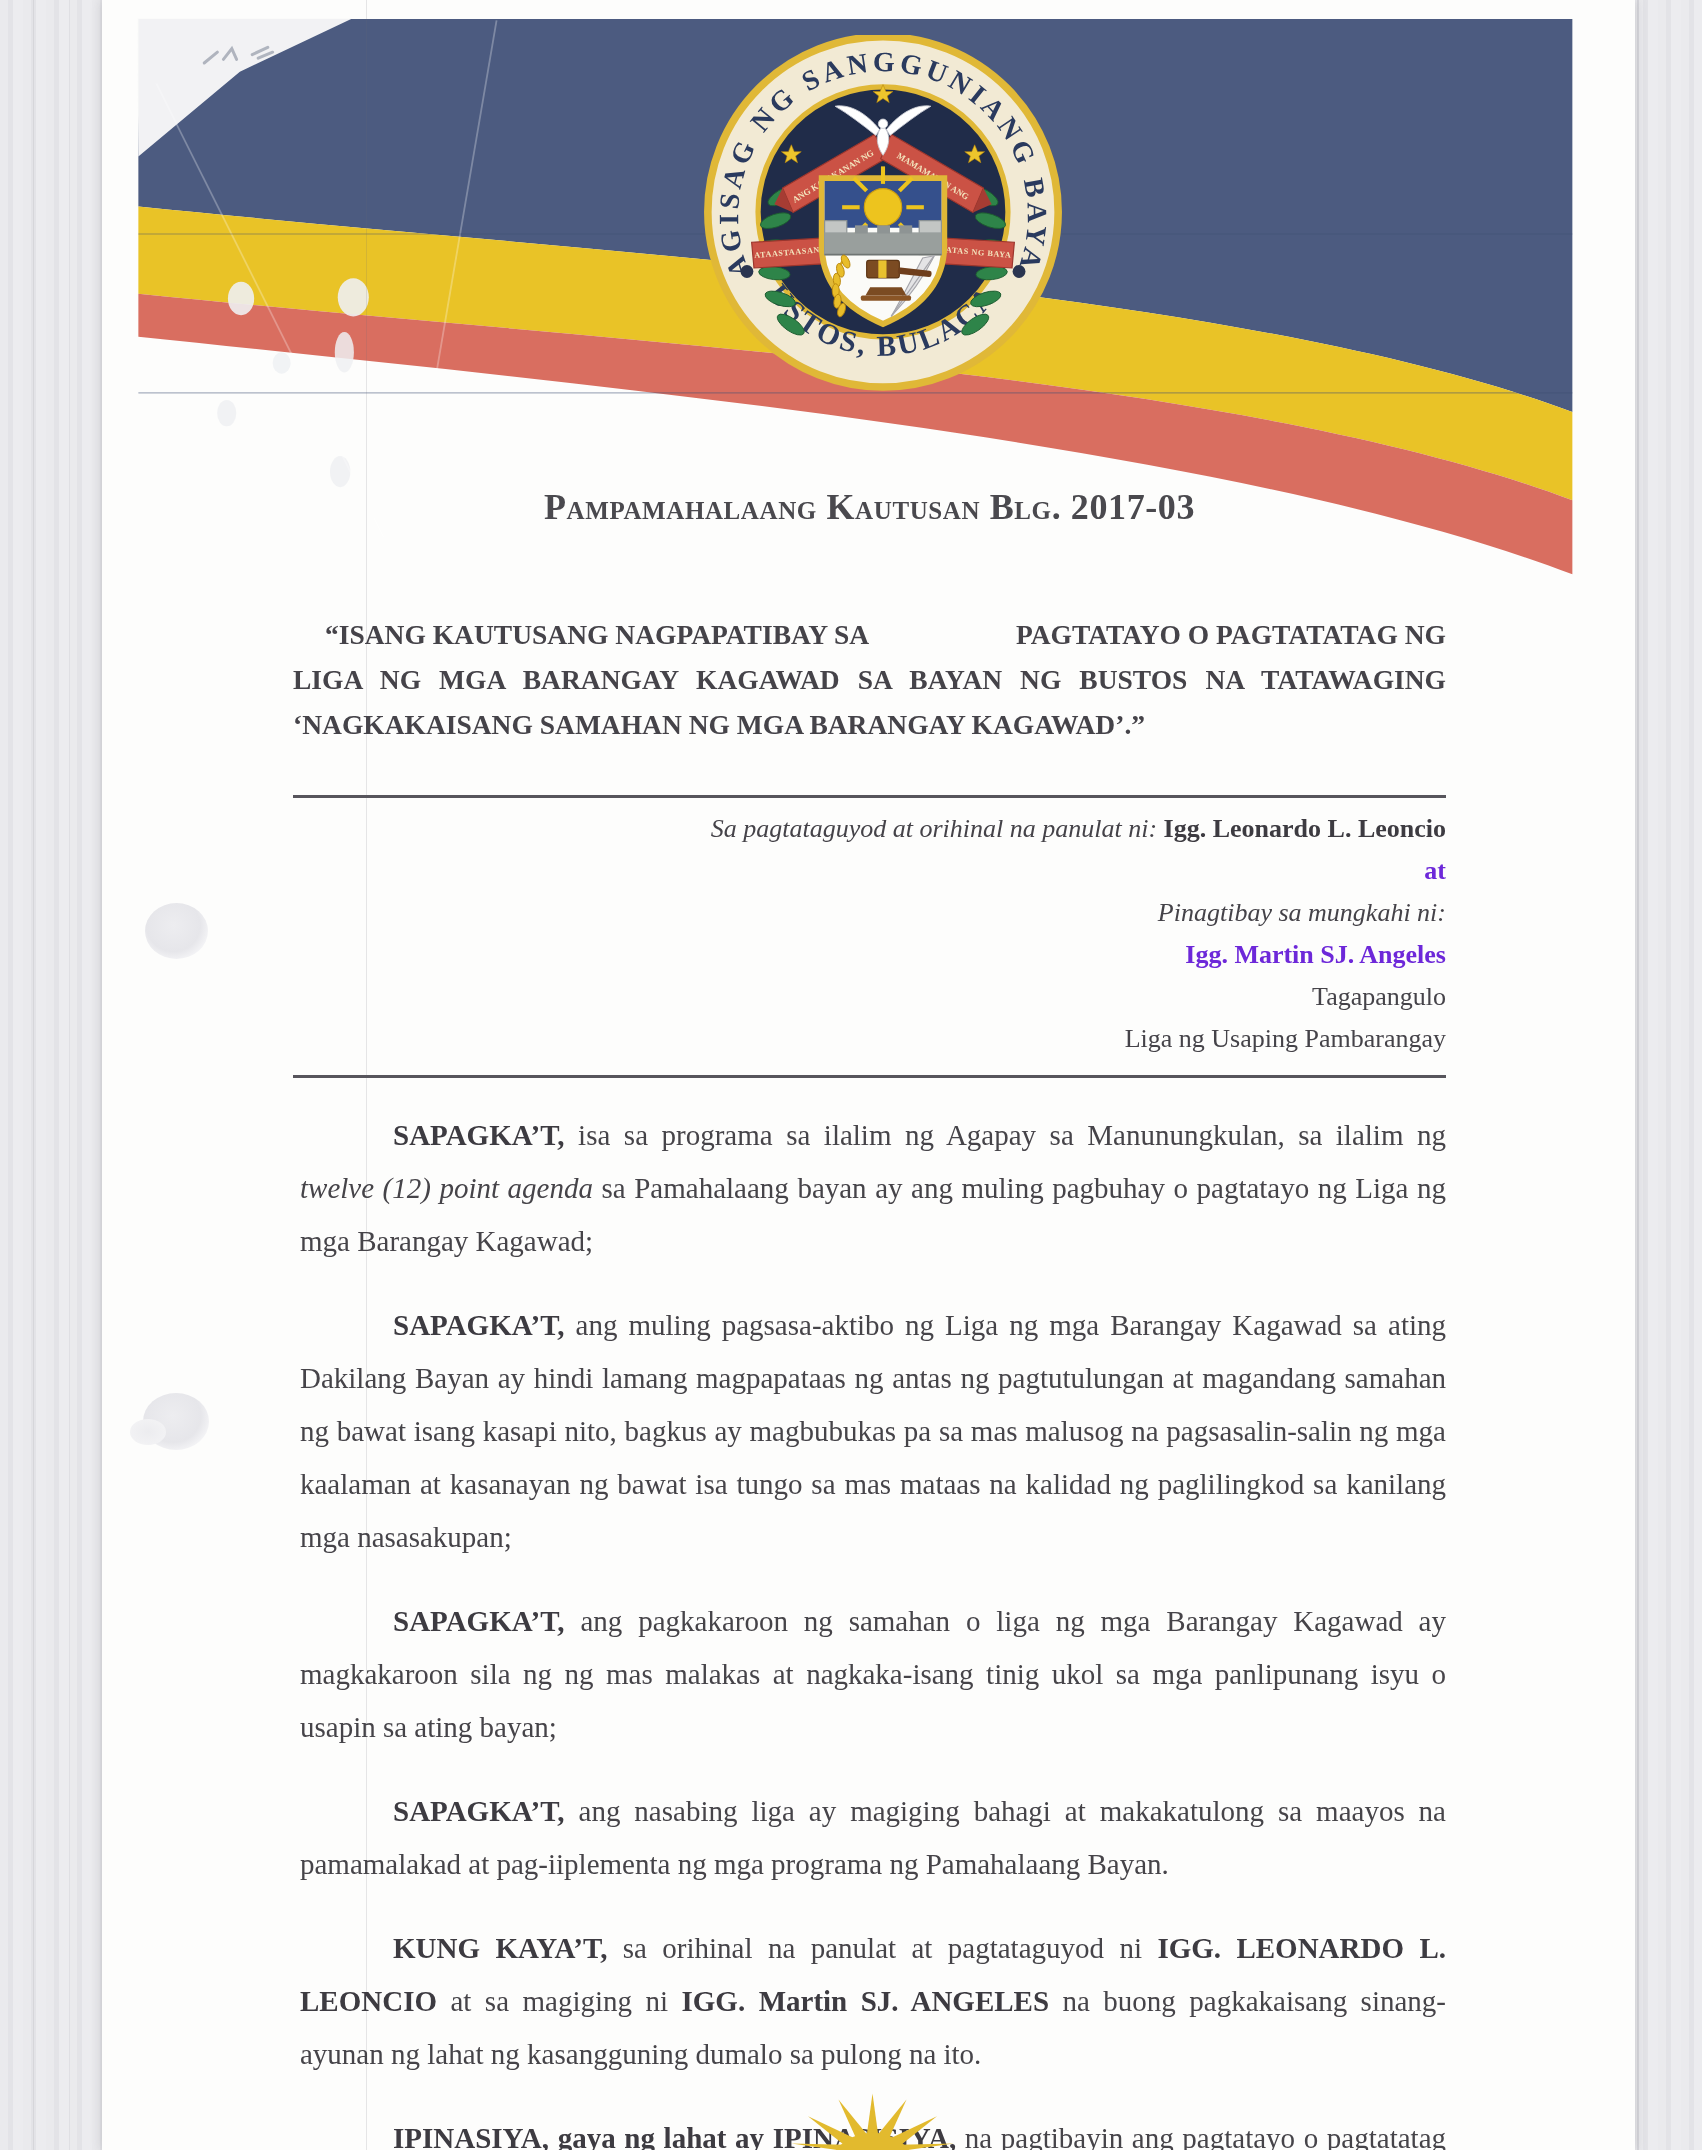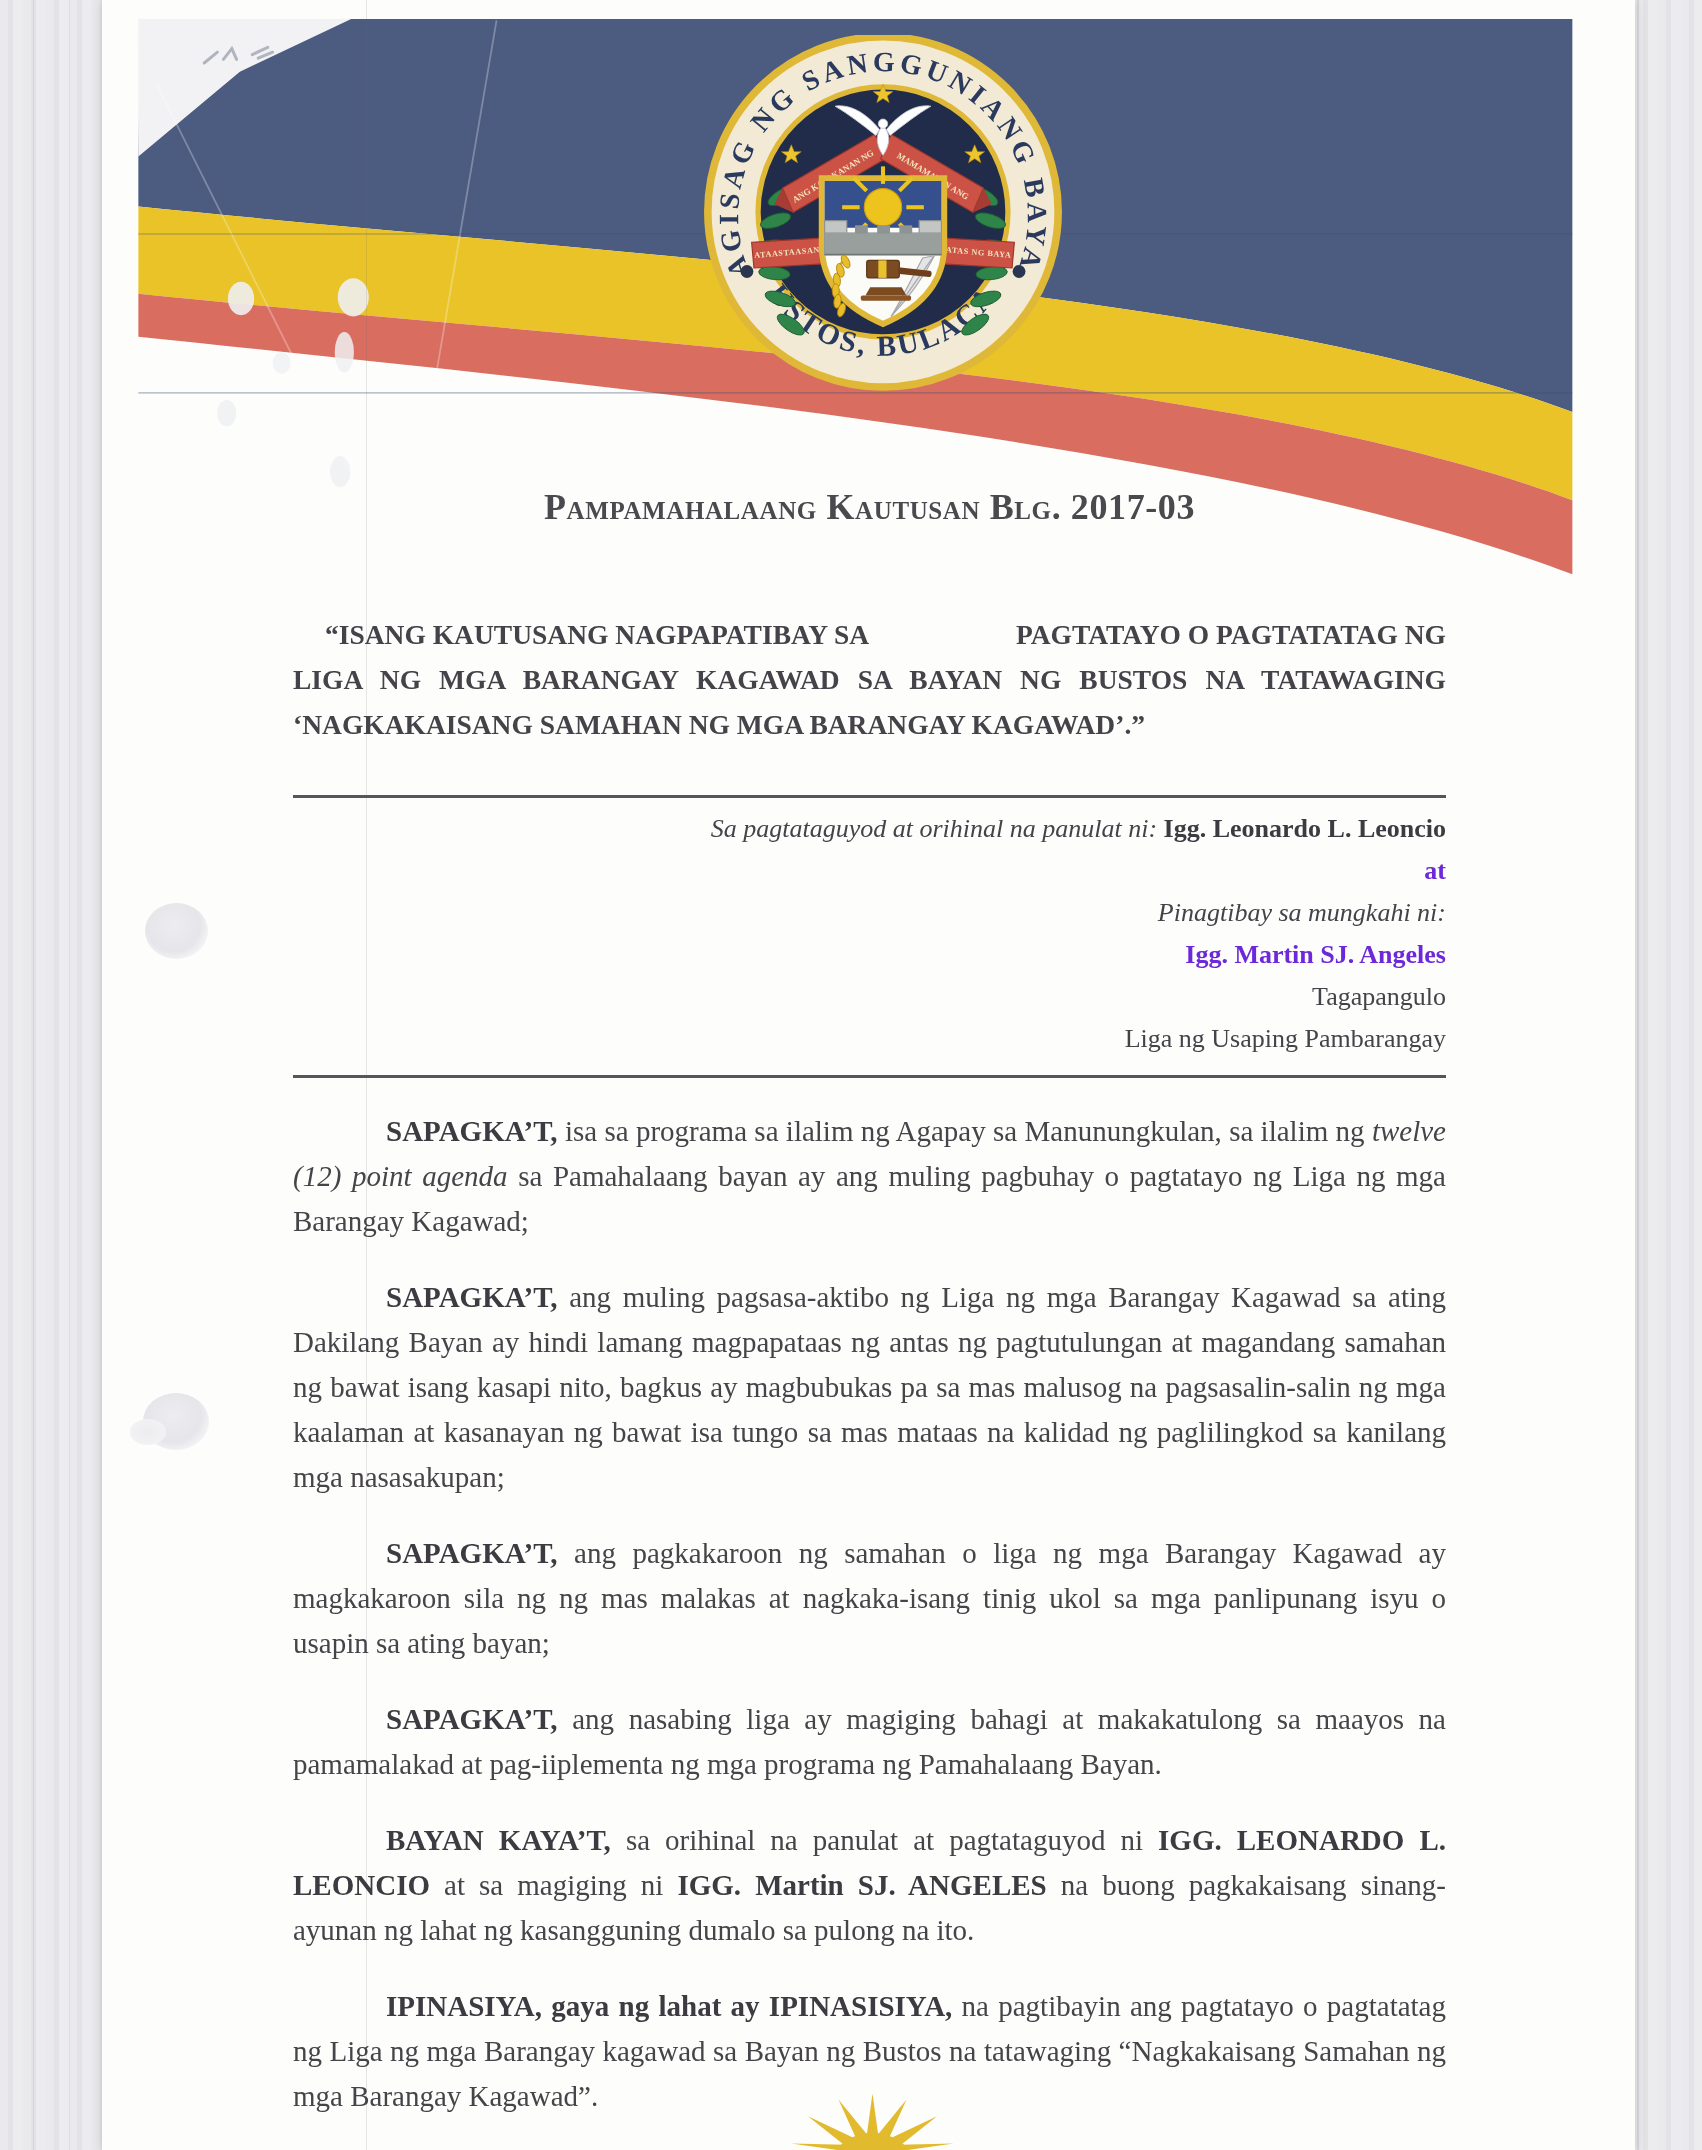--- a/index.html
+++ b/index.html
@@ -34,21 +34,21 @@
   .content{position:absolute;left:293px;top:475px;width:1153px;}
   .doc-title{margin:8.4px 0 0 0;text-align:center;font-weight:700;
     font-variant:small-caps;font-size:36px;line-height:48px;letter-spacing:0.6px;color:#4a494e;}
   .quote{margin-top:81px;font-weight:700;font-size:27.5px;line-height:45px;color:#454349;}
   .quote .l1{display:flex;justify-content:space-between;margin-left:32px;}
   .quote .l2{text-align:justify;text-align-last:justify;}
   .rule{height:2.4px;background:#57555c;}
   .rule.r1{margin-top:48px;}
   .rule.r2{margin-top:15.5px;}
   .attrib{margin-top:10px;text-align:right;font-size:26px;line-height:42px;color:#454349;}
-  .para{margin:31px 0 0 0;font-size:29px;line-height:45px;text-align:justify;
+  .para{margin:31px 0 0 7px;font-size:29px;line-height:53px;text-align:justify;
     text-indent:93px;color:#464449;}
   .rs-b{font-weight:700;color:#3d3b41;}
   .rs-i{font-style:italic;}
   .it{font-style:italic;}
   .bd{font-weight:700;color:#6d28d9;}
   
   .scribble{position:absolute;left:197px;top:39px;width:114px;height:54px;}
 </style>
 </head>
 <body>
@@ -258,21 +258,21 @@
     <div>Tagapangulo</div>
     <div>Liga ng Usaping Pambarangay</div>
   </div>
 
   <div class="rule r2"></div>
 
   <p class="para"><span class="rs-b">SAPAGKA’T,</span><span> isa sa programa sa ilalim ng Agapay sa Manunungkulan, sa ilalim ng </span><span class="rs-i">twelve (12) point agenda</span><span> sa Pamahalaang bayan ay ang muling pagbuhay o pagtatayo ng Liga ng mga Barangay Kagawad;</span></p>
   <p class="para"><span class="rs-b">SAPAGKA’T,</span><span> ang muling pagsasa-aktibo ng Liga ng mga Barangay Kagawad sa ating Dakilang Bayan ay hindi lamang magpapataas ng antas ng pagtutulungan at magandang samahan ng bawat isang kasapi nito, bagkus ay magbubukas pa sa mas malusog na pagsasalin-salin ng mga kaalaman at kasanayan ng bawat isa tungo sa mas mataas na kalidad ng paglilingkod sa kanilang mga nasasakupan;</span></p>
   <p class="para"><span class="rs-b">SAPAGKA’T,</span><span> ang pagkakaroon ng samahan o liga ng mga Barangay Kagawad ay magkakaroon sila ng ng mas malakas at nagkaka-isang tinig ukol sa mga panlipunang isyu o usapin sa ating bayan;</span></p>
   <p class="para"><span class="rs-b">SAPAGKA’T,</span><span> ang nasabing liga ay magiging bahagi at makakatulong sa maayos na pamamalakad at pag-iiplementa ng mga programa ng Pamahalaang Bayan.</span></p>
-  <p class="para"><span class="rs-b">BAYAN KAYA’T,</span><span> sa orihinal na panulat at pagtataguyod ni </span><span class="rs-b">IGG. LEONARDO L. LEONCIO</span><span> at sa magiging ni </span><span class="rs-b">IGG. Martin SJ. ANGELES</span><span> na buong pagkakaisang sinang-ayunan ng lahat ng kasangguning dumalo sa pulong na ito.</span></p>
+  <p class="para"><span class="rs-b">KUNG KAYA’T,</span><span> sa orihinal na panulat at pagtataguyod ni </span><span class="rs-b">IGG. LEONARDO L. LEONCIO</span><span> at sa magiging ni </span><span class="rs-b">IGG. Martin SJ. ANGELES</span><span> na buong pagkakaisang sinang-ayunan ng lahat ng kasangguning dumalo sa pulong na ito.</span></p>
   <p class="para"><span class="rs-b">IPINASIYA, gaya ng lahat ay IPINASISIYA,</span><span> na pagtibayin ang pagtatayo o pagtatatag ng Liga ng mga Barangay kagawad sa Bayan ng Bustos na tatawaging “Nagkakaisang Samahan ng mga Barangay Kagawad”.</span></p>
 </div>
 
 <svg class="sun-svg" style="left:771px;top:2092px;" width="203" height="59" viewBox="0 0 340 98">
   <g fill="#e2ba2e">
     <polygon points="170,2 159,82 181,82"></polygon>
     <polygon points="113,12 146,85 166,77"></polygon>
     <polygon points="227,12 194,85 174,77"></polygon>
     <polygon points="62,40 132,96 146,80"></polygon>
     <polygon points="278,40 208,96 194,80"></polygon>

